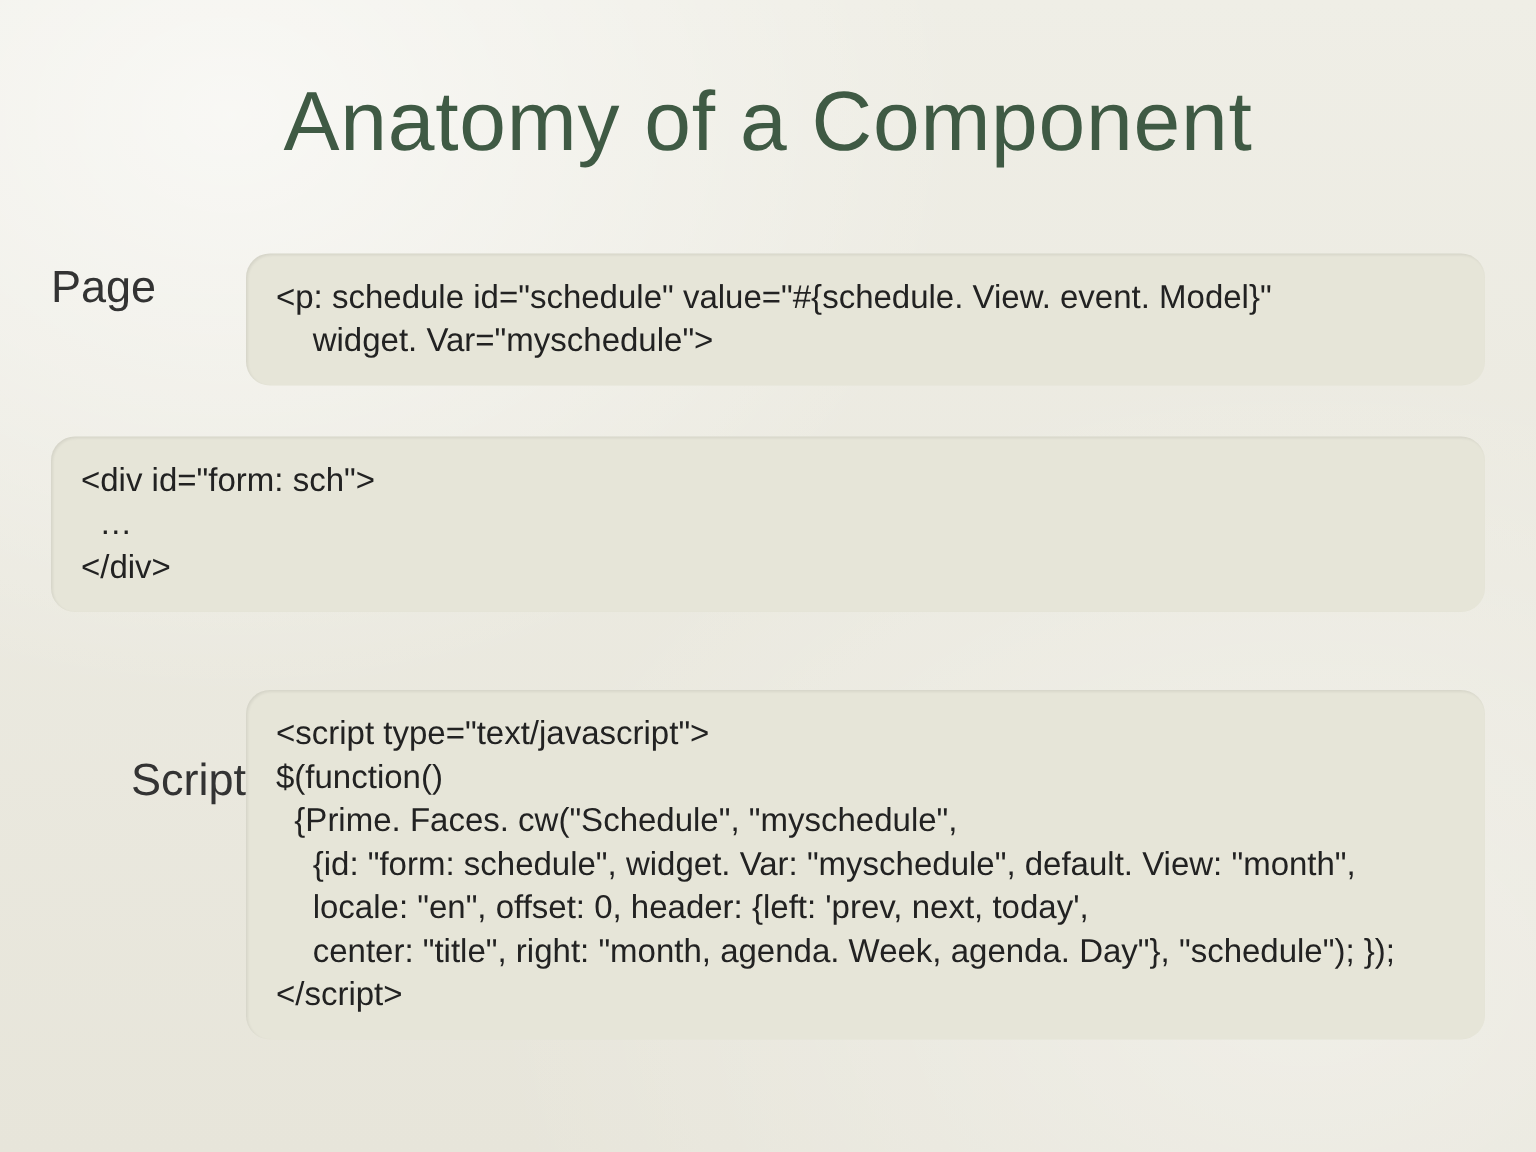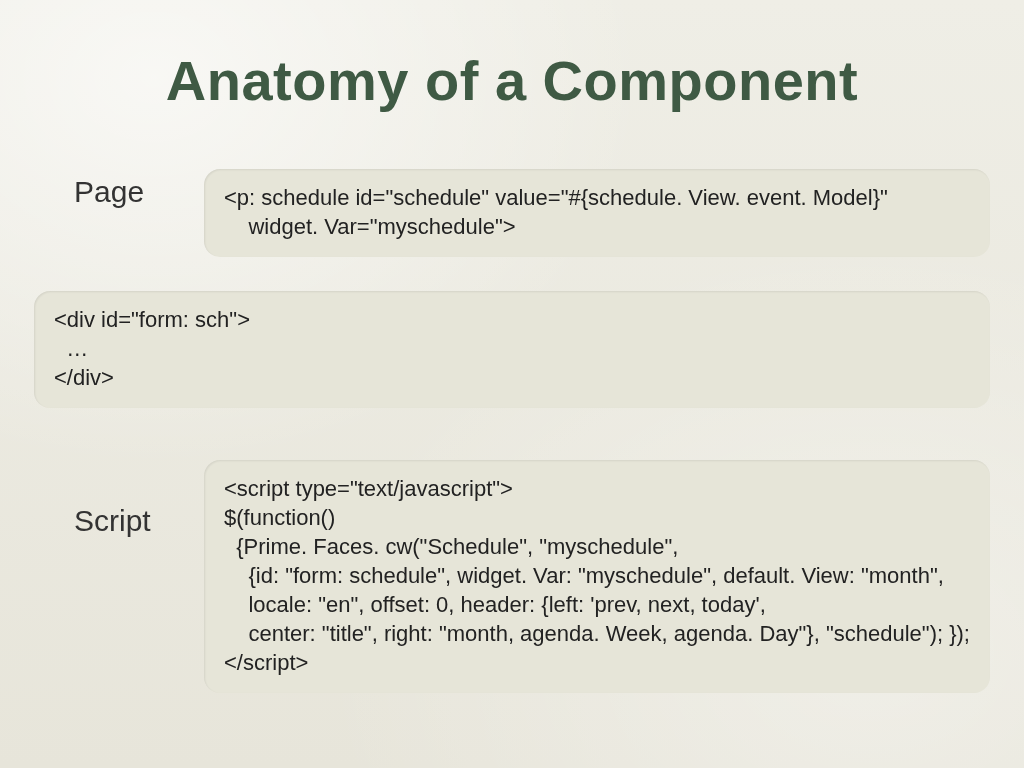--- a/index.html
+++ b/index.html
@@ -9,49 +9,48 @@
     background-image:
       radial-gradient(ellipse at 15% 10%, rgba(255,255,255,0.6), transparent 40%),
       radial-gradient(ellipse at 85% 85%, rgba(255,255,255,0.35), transparent 45%),
       linear-gradient(#efeee6, #e7e5da);
     font-family: Arial, Helvetica, sans-serif;
     color: #2b2b2b;
     padding: 48px 30px 30px 30px;
   }
   .title {
     font-size: 56px;
-    font-weight: 700;
+    font-weight: 400;
     color: #3f5a44;
     text-align: center;
     margin-bottom: 56px;
     letter-spacing: 0.5px;
   }
   .rows { display: flex; flex-direction: column; gap: 34px; padding: 0 4px; }
   .row { display: flex; align-items: flex-start; }
   .label {
     flex: 0 0 130px;
     font-size: 30px;
     color: #333;
     padding-top: 6px;
-    margin-left: 40px;
   }
   .box {
     flex: 1 1 auto;
     background: #e6e5d8;
     border-radius: 16px;
     box-shadow: 1px 1px 2px rgba(0,0,0,0.08) inset, 0 0 0 rgba(0,0,0,0);
     padding: 14px 20px 16px 20px;
     font-size: 22px;
     line-height: 1.32;
     color: #222;
     white-space: pre-wrap;
     font-family: Arial, Helvetica, sans-serif;
   }
   .row.script { margin-top: 18px; }
-  .row.script .label { padding-top: 44px; }
+  .row.script .label { padding-top: 44px; text-align: right; }
 </style>
 </head>
 <body>
 
 <h1 class="title">Anatomy of a Component</h1>
 
 <div class="rows">
 
   <div class="row">
     <div class="label">Page</div>

